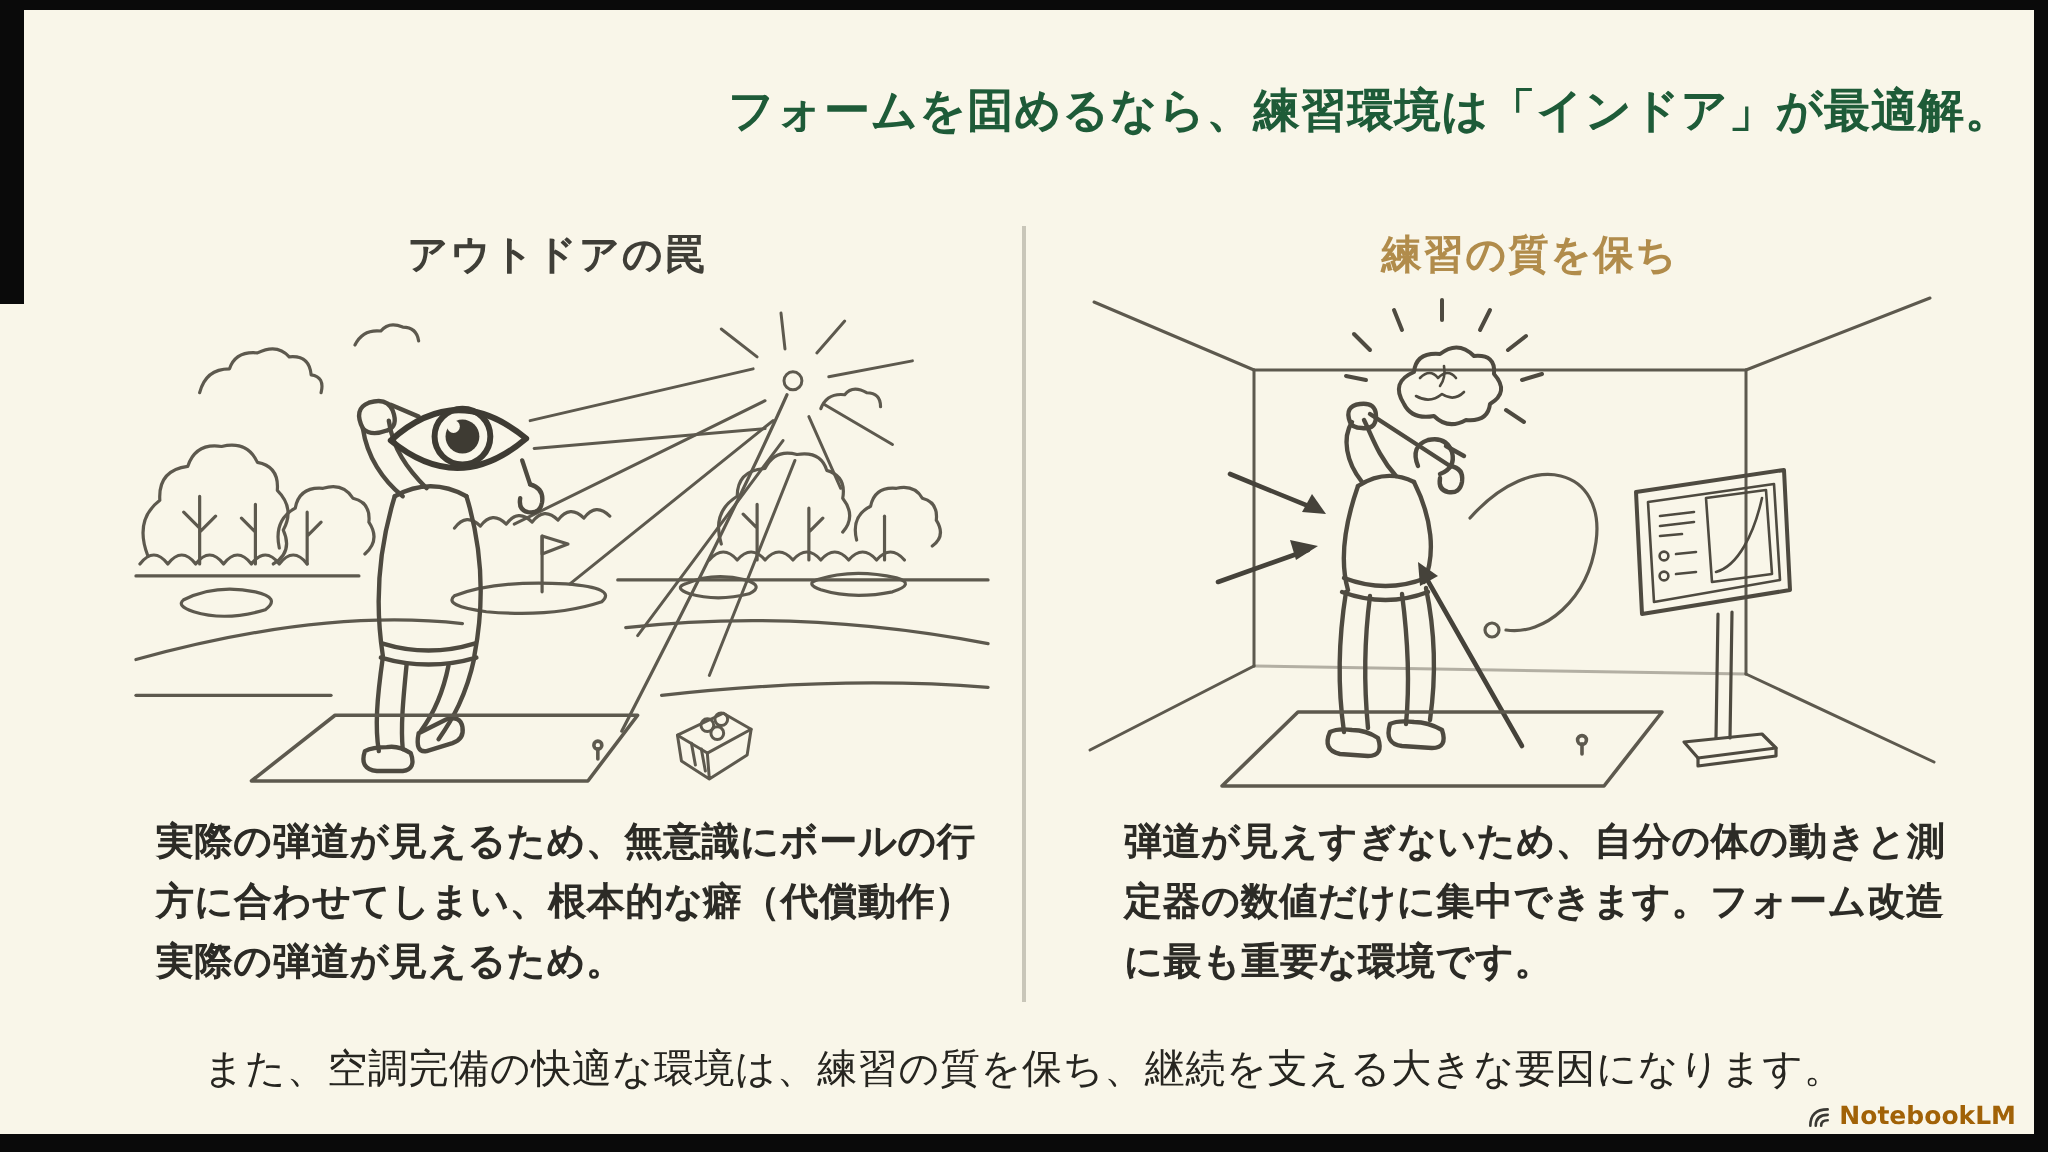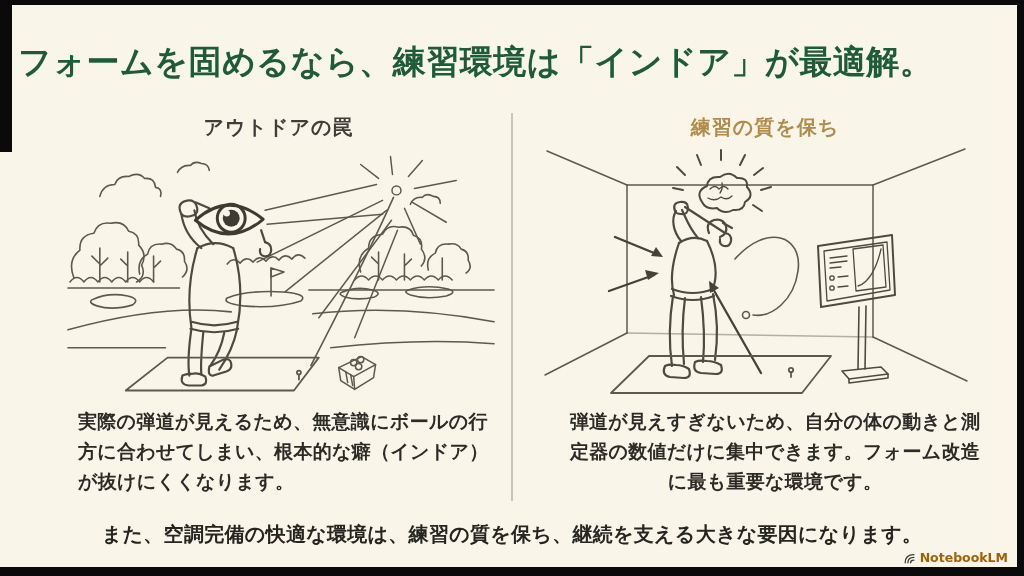--- a/index.html
+++ b/index.html
@@ -10,46 +10,46 @@
     color:#2c2b26;
   }
   .bar{position:absolute;background:#0a0a0a;z-index:50;}
   .bar-top{top:0;left:0;width:1024px;height:5px;}
   .bar-bottom{bottom:0;left:0;width:1024px;height:9px;}
   .bar-right{top:0;right:0;width:7px;height:576px;}
   .bar-left{top:0;left:0;width:12px;height:152px;}
 
   .title{
     position:absolute;top:40px;left:18px;width:988px;
-    text-align:left;font-size:33px;font-weight:800;letter-spacing:.5px;
+    text-align:right;font-size:23px;font-weight:800;letter-spacing:.5px;
     color:#1e5b38;white-space:nowrap;
   }
   .divider{position:absolute;left:511px;top:113px;width:2px;height:388px;background:#c9c6b9;}
 
   .col-heading{
     position:absolute;top:114px;text-align:center;
     font-size:20px;font-weight:700;letter-spacing:1px;white-space:nowrap;
   }
   .col-heading.outdoor{left:62px;width:433px;color:#3f3e37;}
   .col-heading.indoor{left:540px;width:450px;color:#b18c4b;}
 
   .illus{position:absolute;}
   .illus.left{left:62px;top:152px;}
   .illus.right{left:538px;top:145px;}
 
   .body-text{
     position:absolute;top:406px;font-size:19px;line-height:1.58;
     font-weight:600;color:#2c2b26;letter-spacing:.3px;text-align:left;
   }
   .body-text.left{left:78px;width:422px;}
-  .body-text.right{left:562px;width:426px;text-align:center;}
+  .body-text.right{left:562px;width:426px;}
 
   .footer-note{
     position:absolute;top:521px;left:0;width:1024px;text-align:center;
-    font-size:20px;font-weight:700;color:#262520;letter-spacing:.3px;white-space:nowrap;
+    font-size:20px;font-weight:400;color:#262520;letter-spacing:.3px;white-space:nowrap;
   }
   .brand{
     position:absolute;top:550px;right:16px;display:flex;align-items:flex-end;gap:4px;
     font-size:12.5px;font-weight:600;color:#a16207;z-index:40;
   }
   svg{display:block;}
 </style>
 </head>
 <body>
 
@@ -244,21 +244,21 @@
   </g>
 
   <g stroke="#5d594e" stroke-width="1.8" fill="none">
     <path d="M72,248 L110,211 L292,211 L263,248 Z"></path>
     <circle cx="252" cy="225" r="2.2"></circle>
     <path d="M252,227 V232"></path>
   </g>
 </svg>
 </div>
 
-<div class="body-text left">実際の弾道が見えるため、無意識にボールの行方に合わせてしまい、根本的な癖（インドア）が抜けにくくなります。</div>
+<div class="body-text left">実際の弾道が見えるため、無意識にボールの行方に合わせてしまい、根本的な癖（代償動作）実際の弾道が見えるため。</div>
 <div class="body-text right">弾道が見えすぎないため、自分の体の動きと測定器の数値だけに集中できます。フォーム改造に最も重要な環境です。</div>
 
 <div class="footer-note">また、空調完備の快適な環境は、練習の質を保ち、継続を支える大きな要因になります。</div>
 
 <div class="brand">
   <span>
     <svg width="13" height="13" viewBox="0 0 24 24" fill="none" stroke="#3a3934" stroke-width="2.4" stroke-linecap="round">
       <path d="M4,20 Q4,5 20,5"></path>
       <path d="M9,20 Q9,10 20,10"></path>
       <path d="M14,20 Q14,15 20,15"></path>

